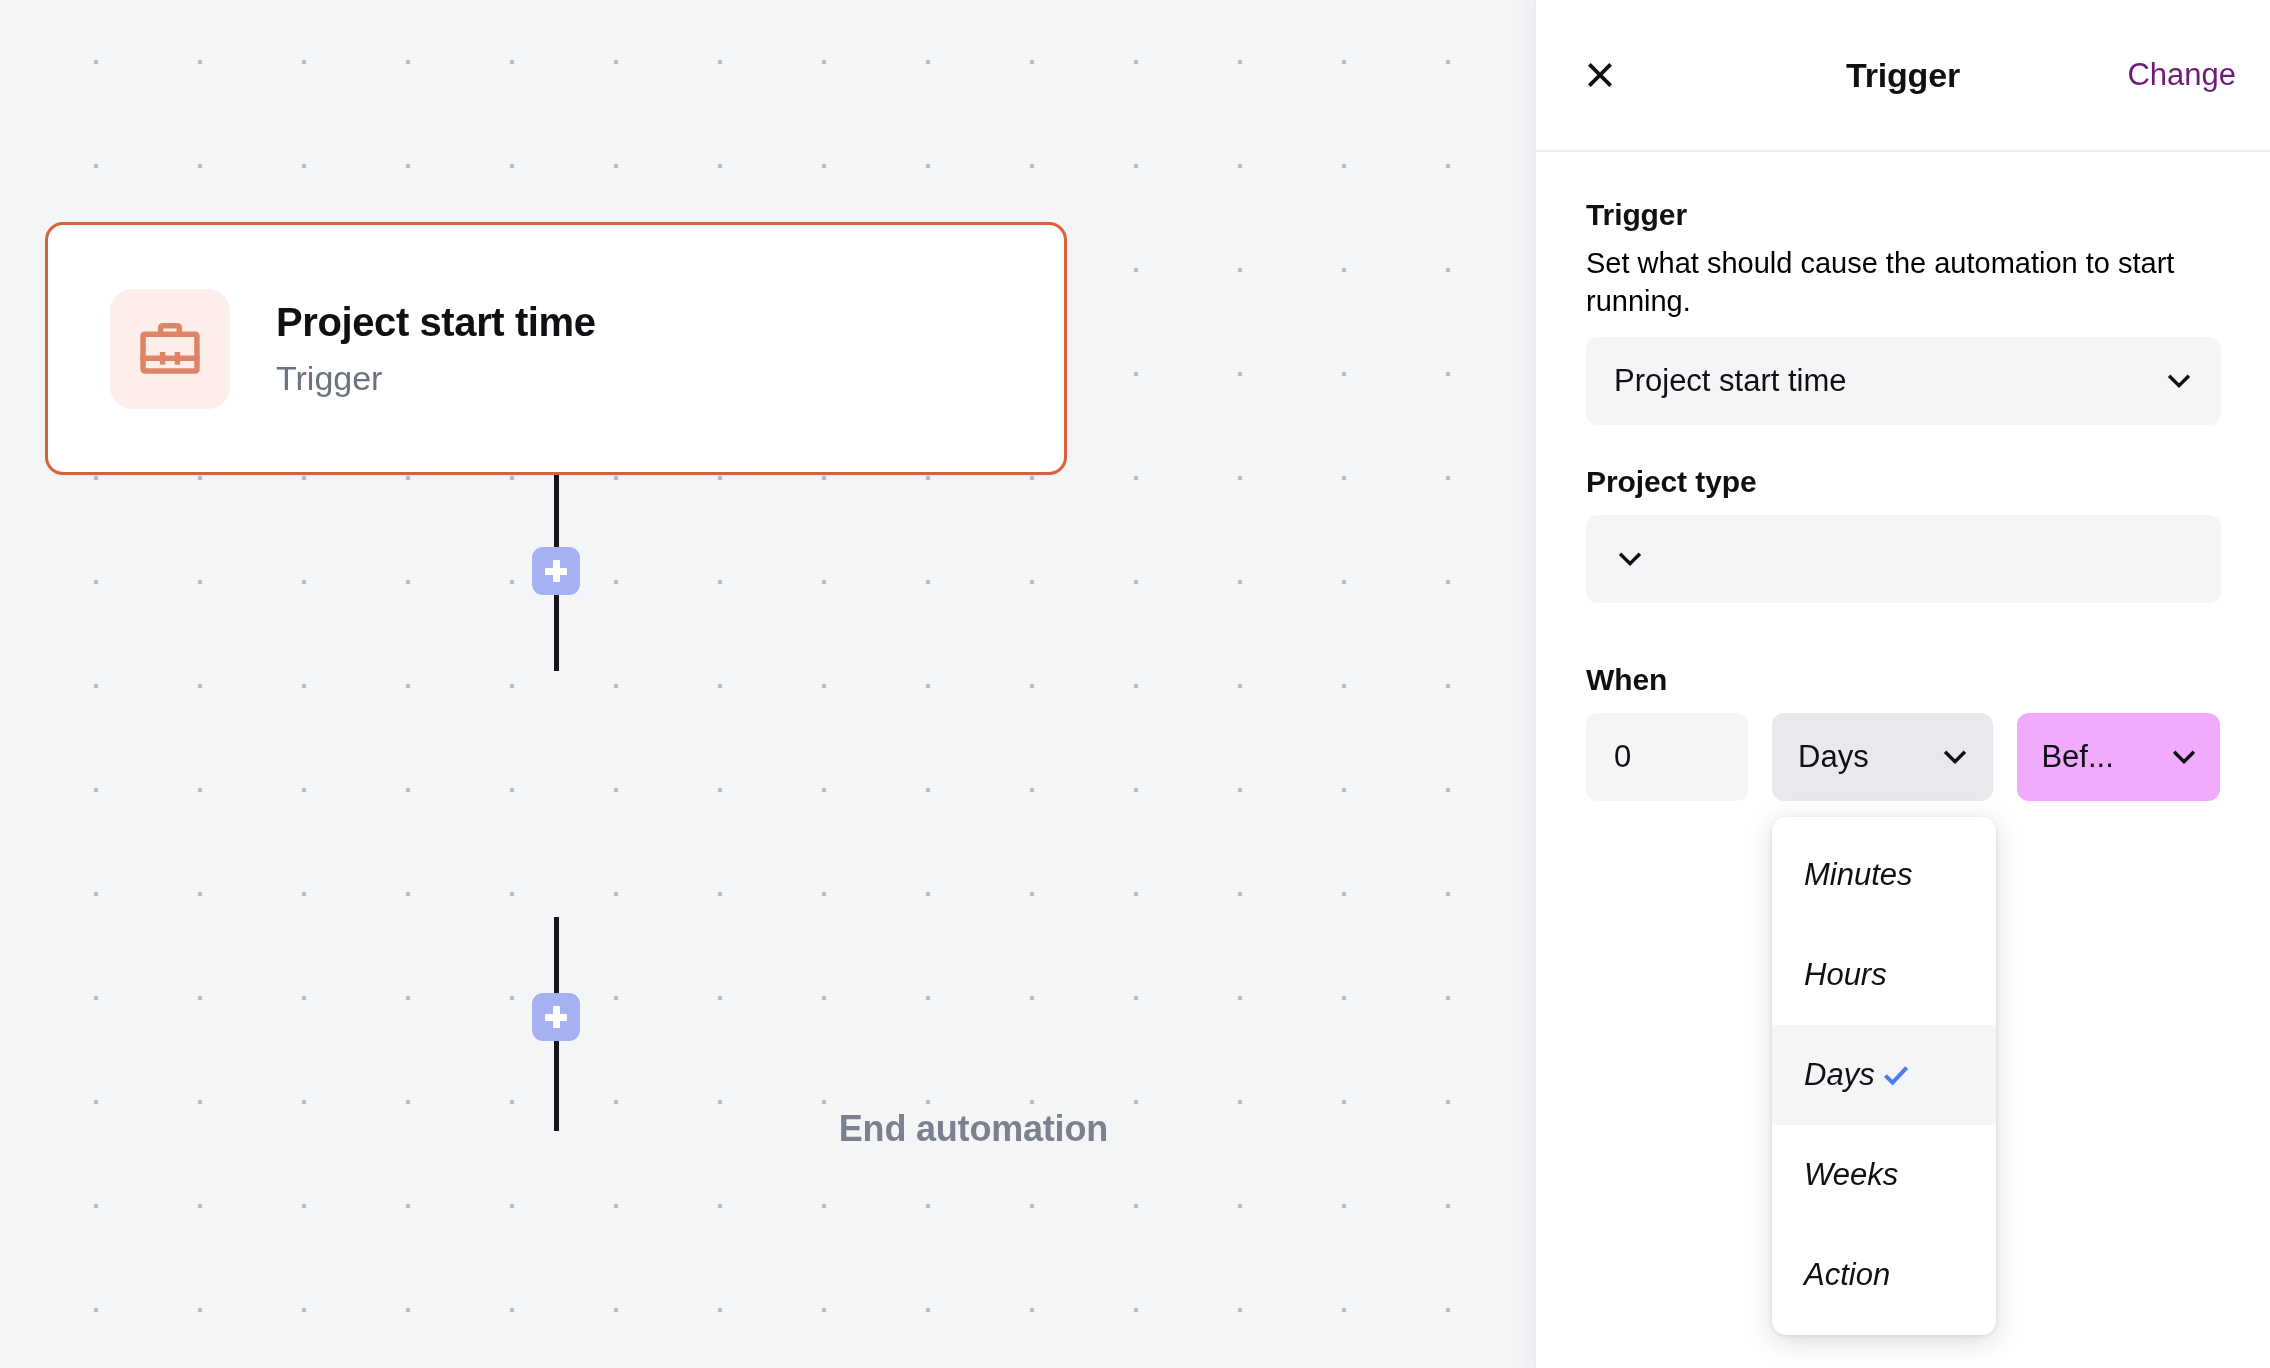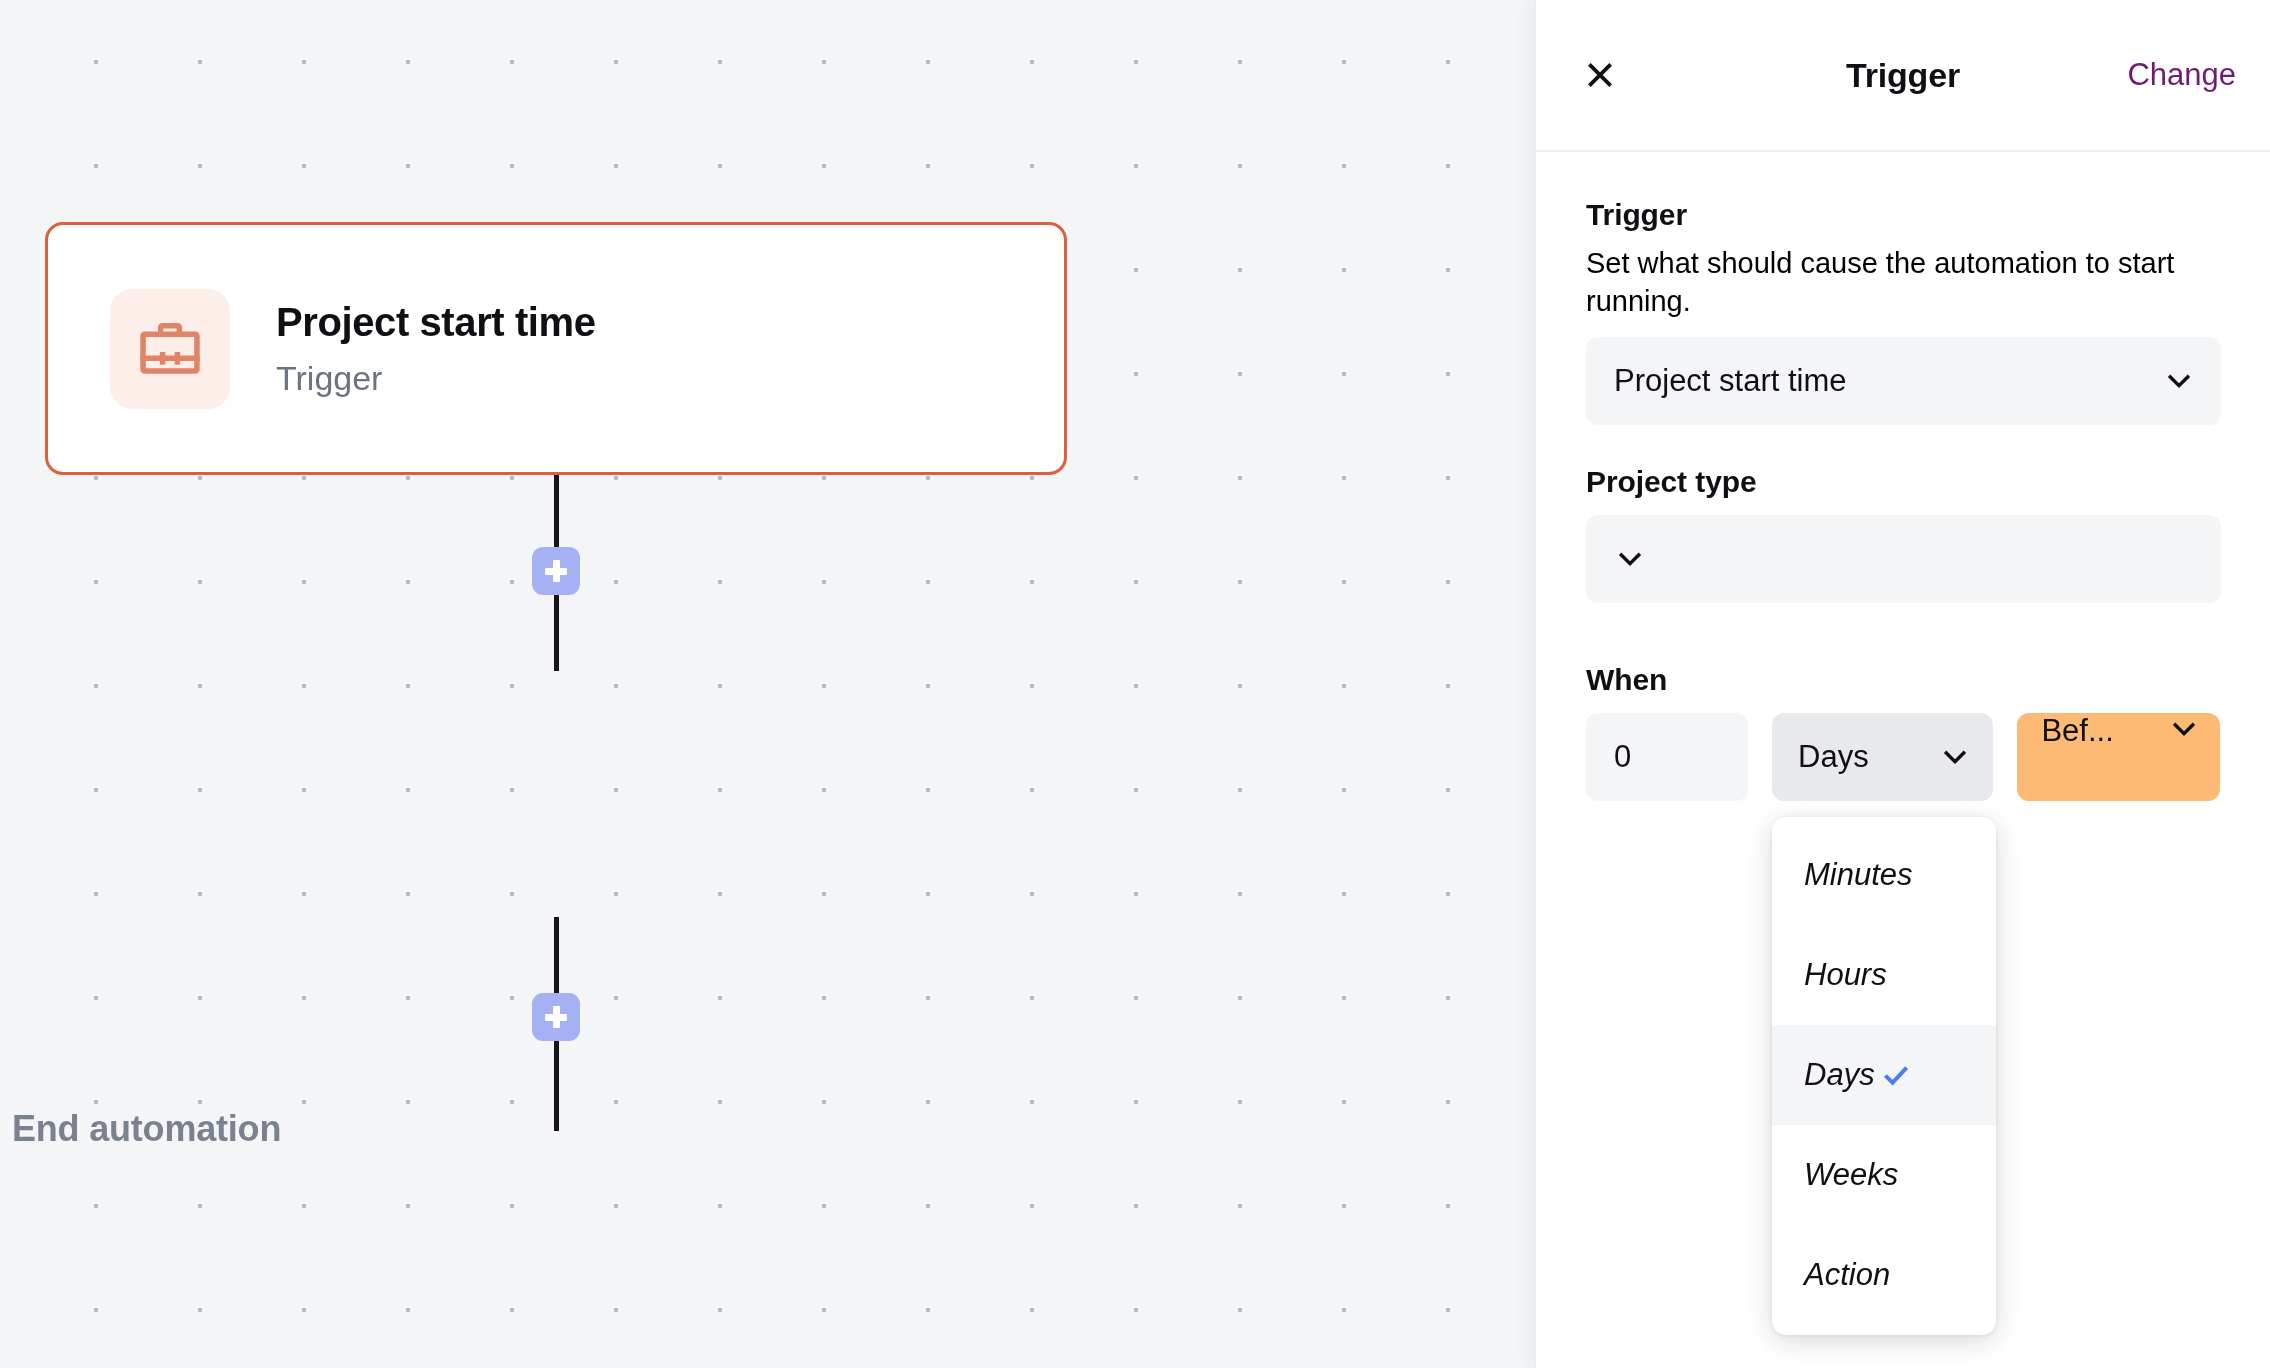--- a/index.html
+++ b/index.html
@@ -85,22 +85,22 @@
     font-size: 40px; font-weight: 700; color: #101014;
     letter-spacing: -0.4px; line-height: 1.2;
   }
   .node-subtitle {
     font-size: 34px; font-weight: 400; color: #6b7280;
     margin-top: 12px; line-height: 1.2;
   }
 
   #end-automation {
     position: absolute;
-    top: 1108px; left: 12px; width: 1108px;
-    text-align: left;
+    top: 1108px; left: 0; width: 1108px;
+    text-align: right;
     font-size: 36px; font-weight: 600;
     color: #7b828f; letter-spacing: -0.2px;
   }
 
   
   #panel {
     position: absolute; right: 0; top: 0;
     width: 735px; height: 1368px;
     background: #ffffff;
     border-left: 1px solid #e9eaee;
@@ -173,22 +173,22 @@
   }
   #unit-select {
     width: 223px; height: 88px;
     background: #e8e9ec; border: none; border-radius: 12px;
     display: flex; align-items: center; padding: 0 22px 0 26px;
     cursor: pointer;
   }
   #unit-select .select-value { font-size: 31px; }
   #offset-select {
     width: 204px; height: 88px;
-    background: #fdba74; border: none; border-radius: 12px;
-    display: flex; padding: 0 20px 0 24px;
+    background: #f0abfc; border: none; border-radius: 12px;
+    display: flex; align-items: center; padding: 0 20px 0 24px;
     cursor: pointer;
   }
   #offset-select .select-value { font-size: 31px; }
 
   
   #unit-menu {
     position: absolute;
     left: 186px; top: 104px;
     width: 224px;
     background: #ffffff;

